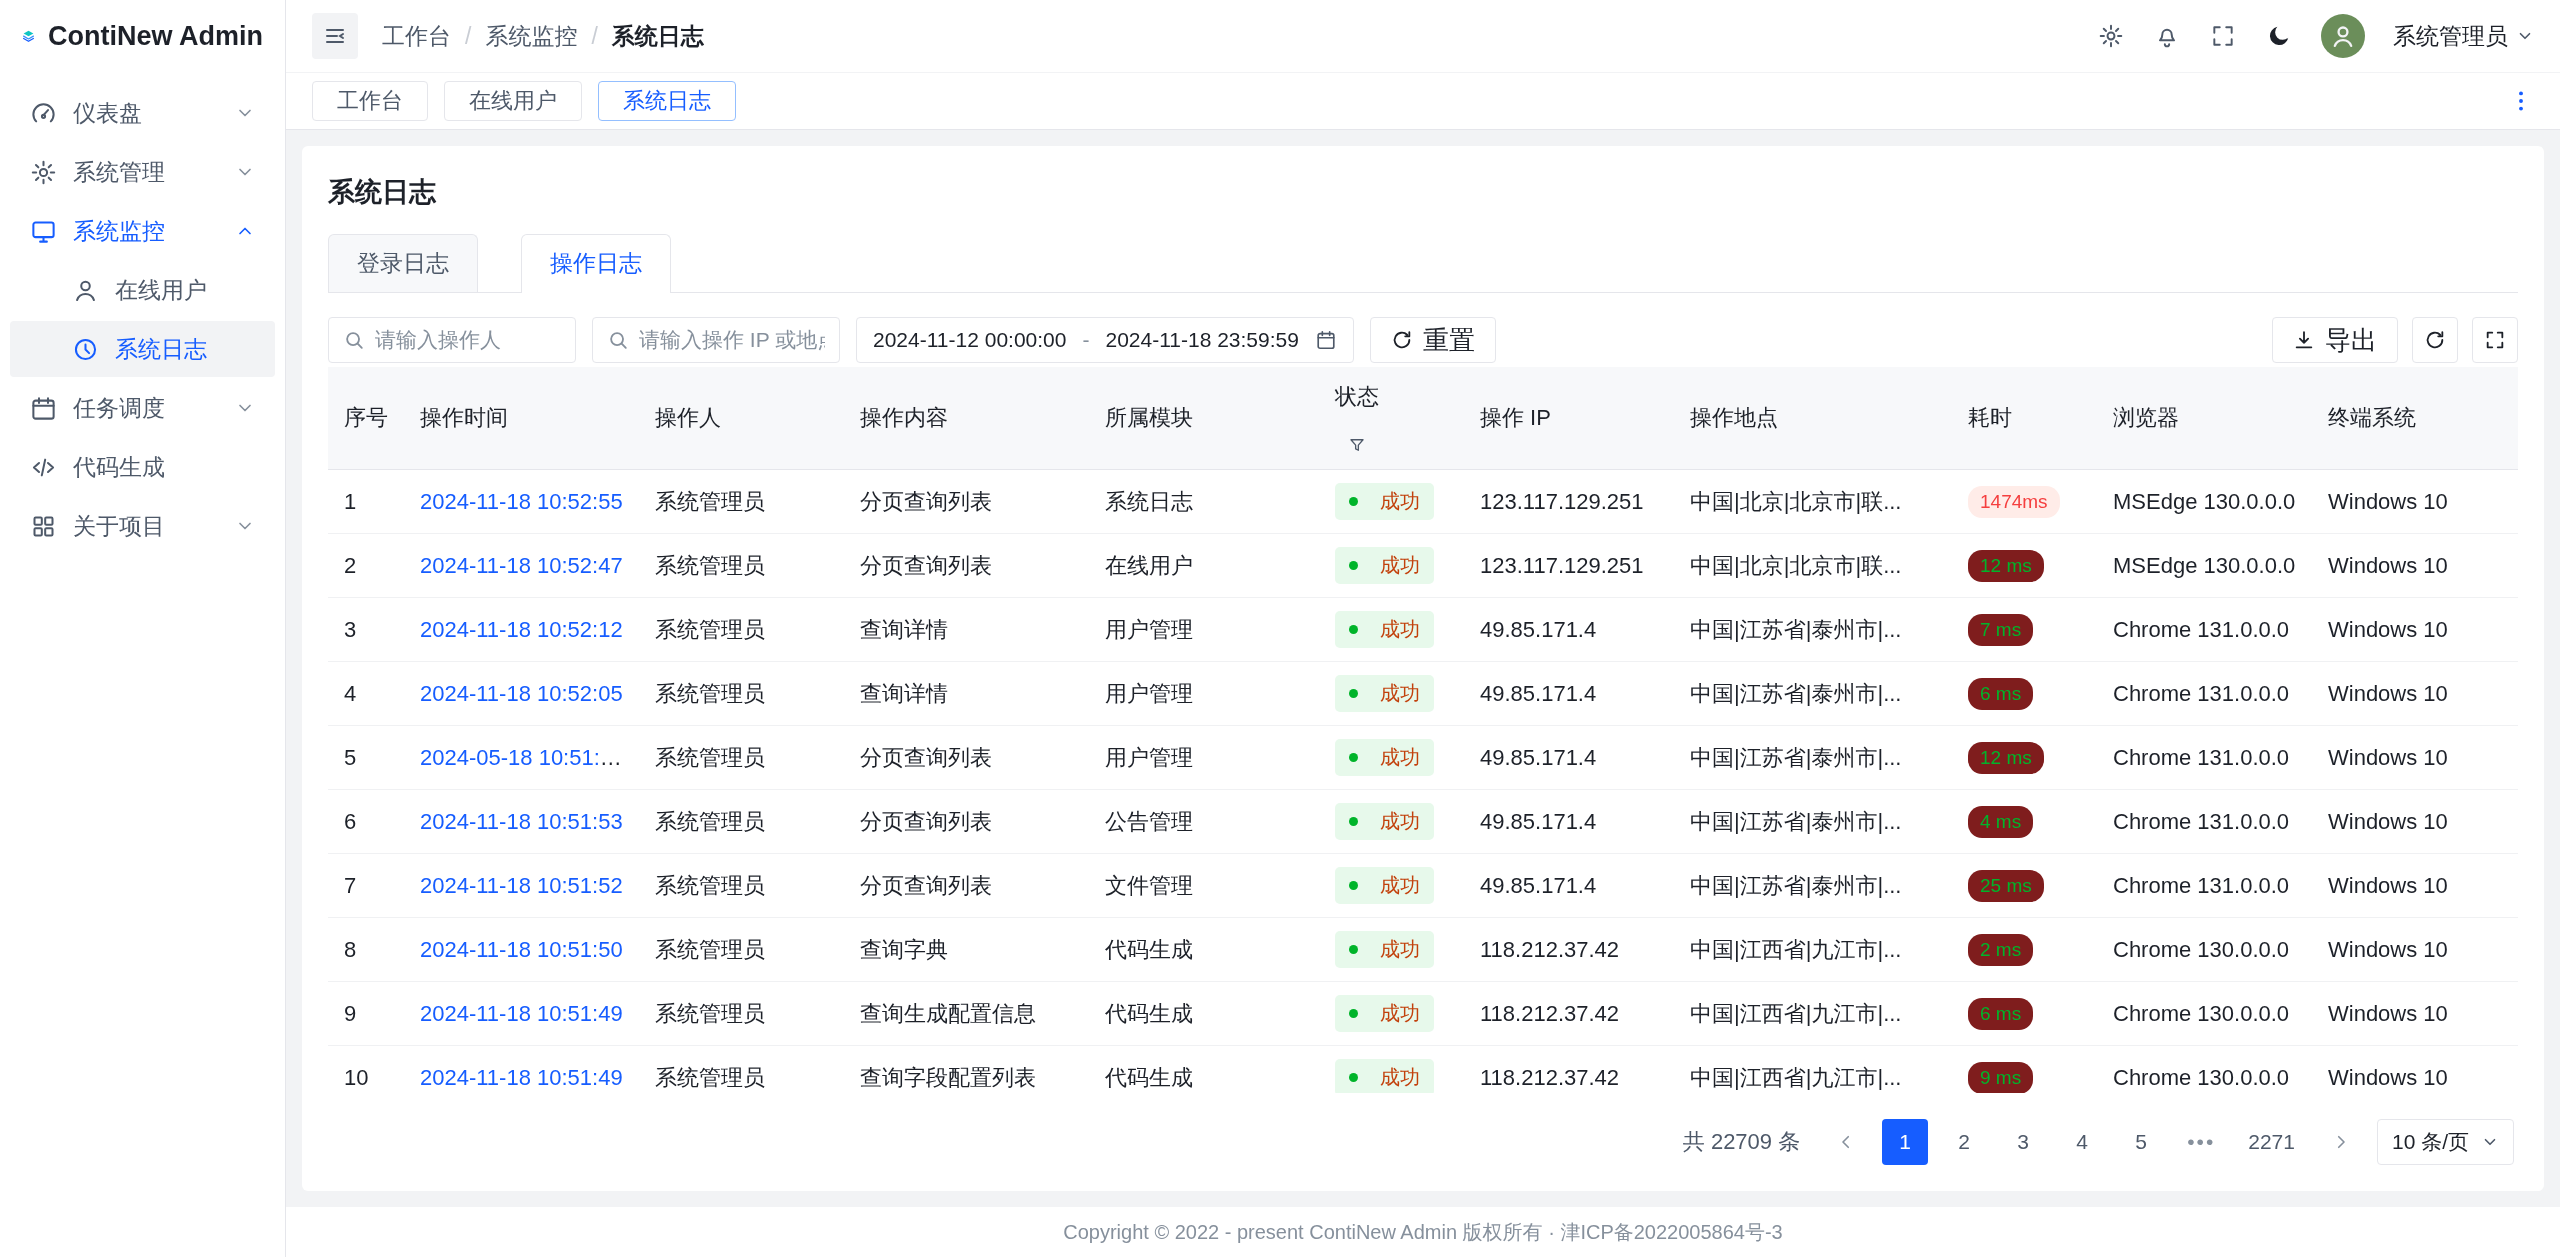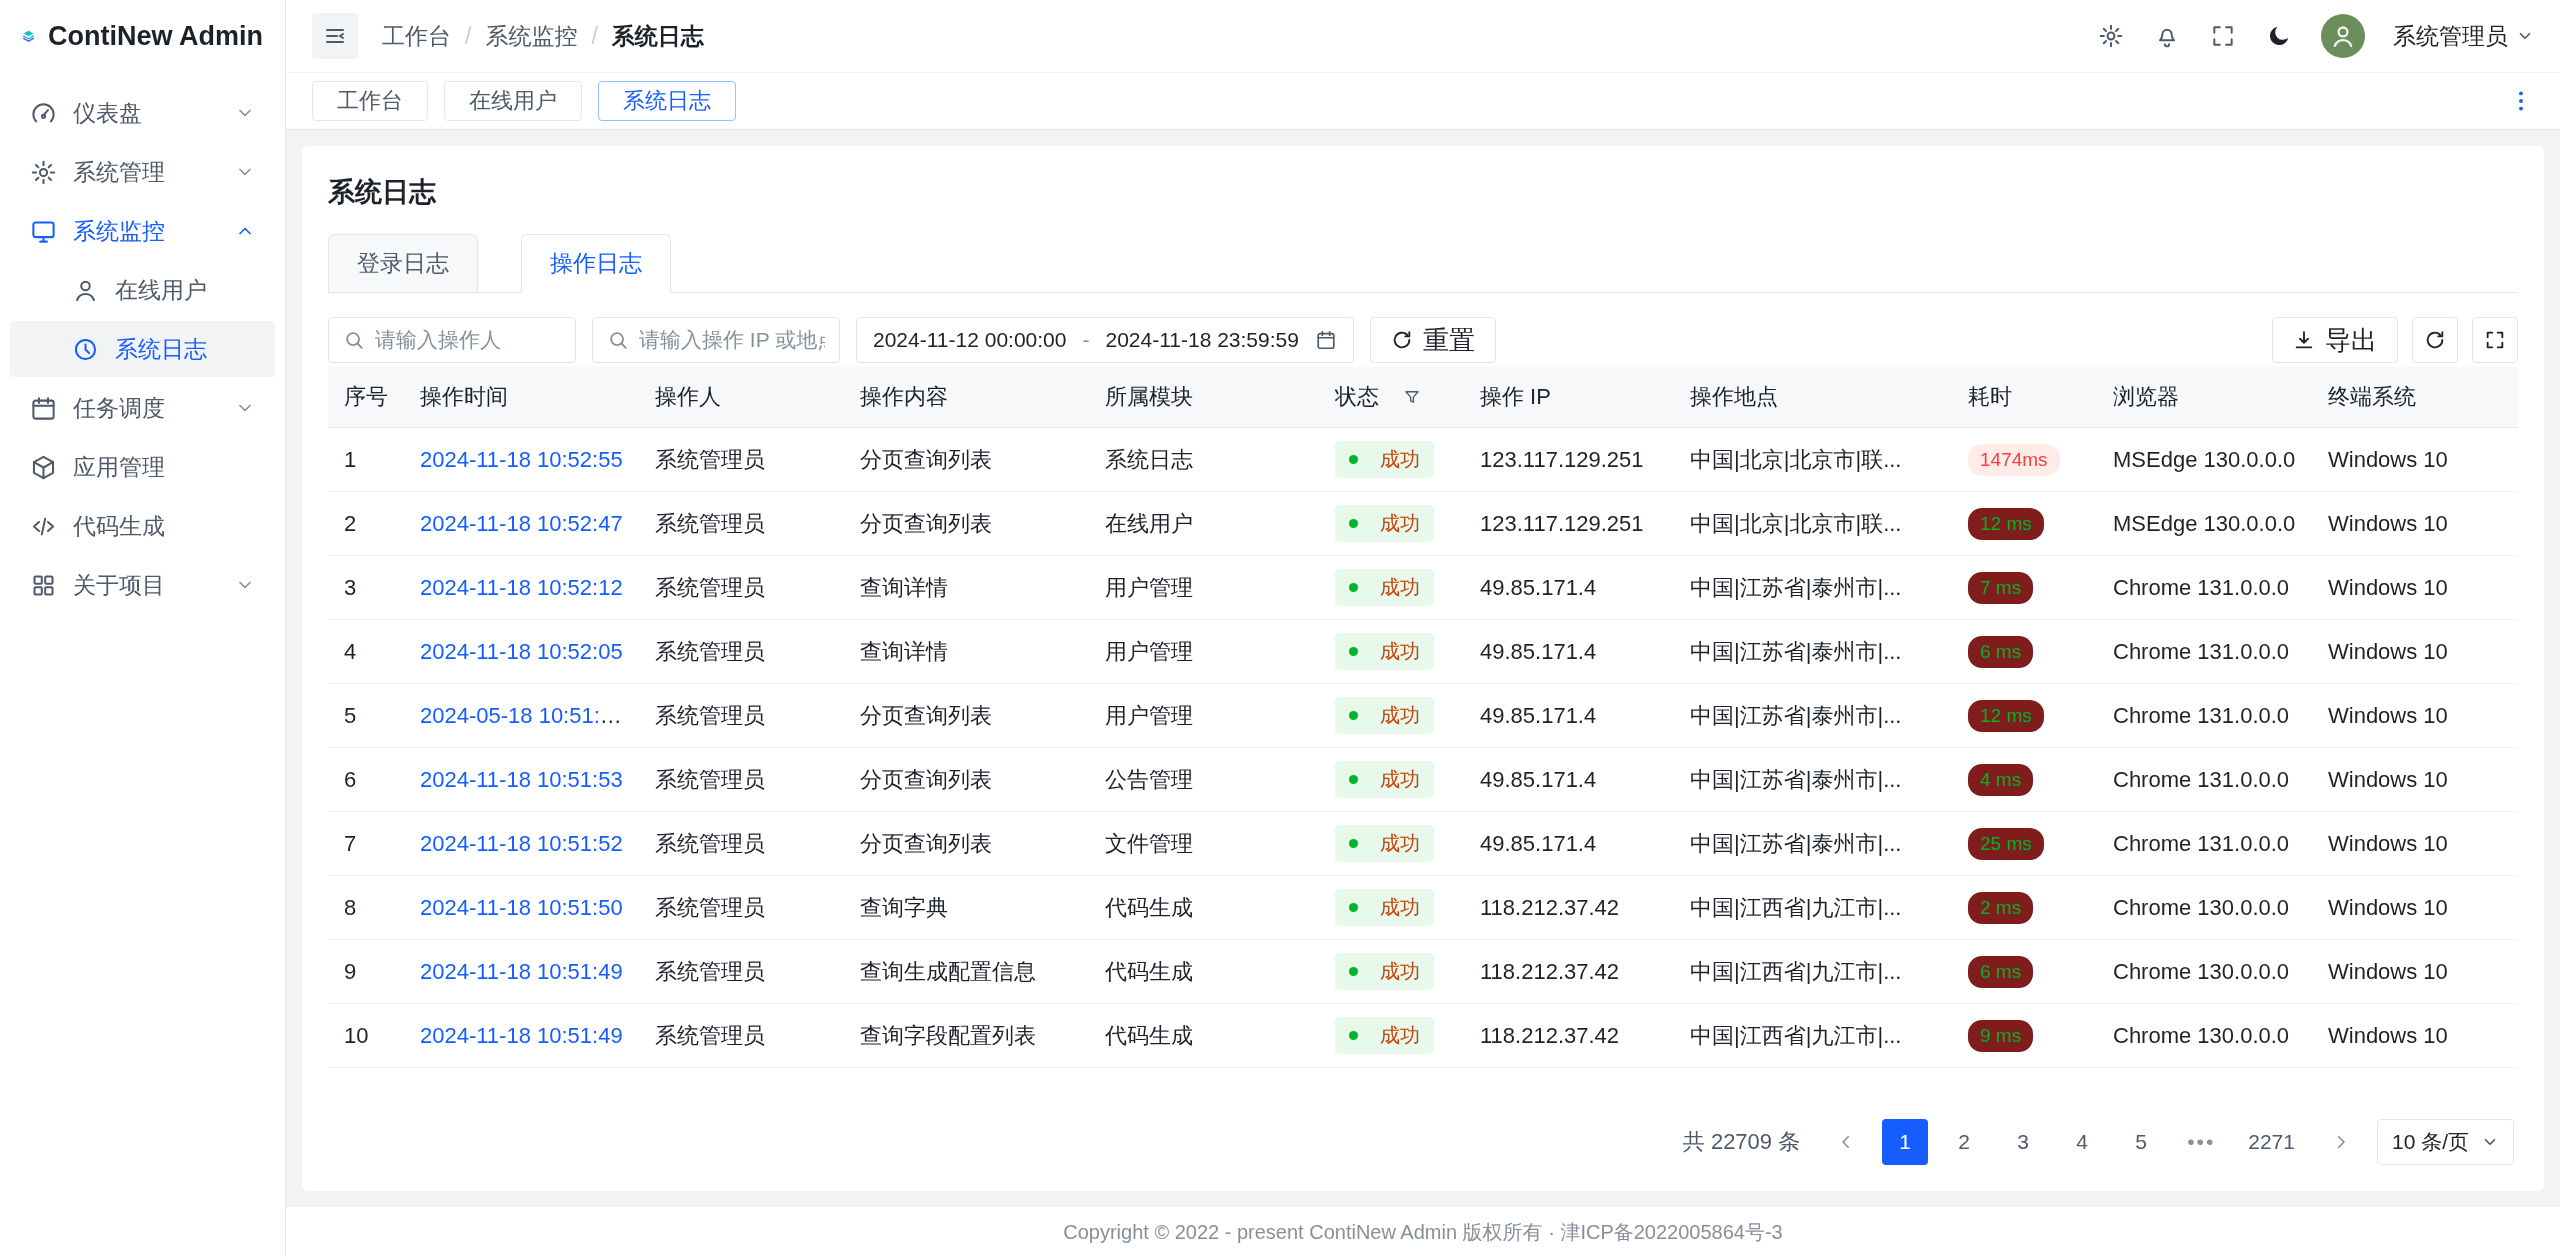--- a/index.html
+++ b/index.html
@@ -75,21 +75,21 @@
   .btn { height:46px; padding:0 20px; border:1px solid #e5e6eb; background:#fff; border-radius:4px; display:flex; align-items:center; gap:10px; font-size:26px; color:#1d2129; cursor:pointer; white-space:nowrap; }
   .btn svg { width:22px; height:22px; color:#1d2129; }
   .icon-btn { width:46px; height:46px; padding:0; justify-content:center; }
   .toolbar-right { margin-left:auto; display:flex; align-items:center; gap:14px; }
 
   
   .table-wrap { flex:1; min-height:0; overflow:hidden; }
   table { width:100%; border-collapse:collapse; table-layout:fixed; }
   thead th { background:#f7f8fa; text-align:left; font-weight:500; color:#1d2129; font-size:22px; padding:15px 16px; border-bottom:1px solid #e5e6eb; white-space:nowrap; overflow:hidden; text-overflow:ellipsis; }
   tbody td { padding:13px 16px; font-size:22px; color:#1d2129; border-bottom:1px solid #f0f1f3; white-space:nowrap; overflow:hidden; text-overflow:ellipsis; }
-  .th-flex { display:inline-flex; align-items:center; gap:24px; }
+  .th-flex { display:inline-flex; align-items:center; gap:24px;flex-direction:column; }
   .th-flex svg { width:18px; height:18px; color:#4e5969; }
   .time-link { color:#165dff; text-decoration:none; cursor:pointer; }
   .status-badge { display:inline-flex; align-items:center; gap:22px; background:#e7f9eb; color:#c2410c; font-size:20px; padding:5px 14px; border-radius:5px; }
   .status-badge .dot { width:9px; height:9px; border-radius:50%; background:#00b42a; }
   .duration-badge { display:inline-block; font-size:19px; padding:5px 12px; border-radius:14px; }
   .duration-badge.fast { background:#7f1d1d; color:#00b42a; }
   .duration-badge.slow { background:#ffece8; color:#f53f3f; }
 
   
   .pagination { margin-top:auto; display:flex; align-items:center; justify-content:flex-end; gap:13px; padding:26px 4px 6px; }
@@ -184,29 +184,20 @@
             <rect x="3" y="5" width="18" height="16" rx="2"></rect>
             <path d="M3 9.5h18M8 3v4M16 3v4"></path>
           </svg>
         </span>
       <span class="mi-label">任务调度</span>
       <span class="mi-arrow">
           <svg viewBox="0 0 24 24" fill="none" stroke="currentColor" stroke-width="2" stroke-linecap="round" stroke-linejoin="round">
             <path d="M6 9l6 6 6-6"></path>
           </svg>
         </span>
-    </div>
-    <div class="menu-item">
-      <span class="mi-icon">
-          <svg viewBox="0 0 24 24" fill="none" stroke="currentColor" stroke-width="1.8" stroke-linecap="round" stroke-linejoin="round">
-            <path d="M12 2.5l8.5 4.8v9.4L12 21.5l-8.5-4.8V7.3z"></path>
-            <path d="M12 12l8.5-4.7M12 12L3.5 7.3M12 12v9.5"></path>
-          </svg>
-        </span>
-      <span class="mi-label">应用管理</span>
     </div>
     <div class="menu-item">
       <span class="mi-icon">
           <svg viewBox="0 0 24 24" fill="none" stroke="currentColor" stroke-width="1.8" stroke-linecap="round" stroke-linejoin="round">
             <path d="M8 8l-4.5 4L8 16M16 8l4.5 4L16 16M13.5 5l-3 14"></path>
           </svg>
         </span>
       <span class="mi-label">代码生成</span>
     </div>
     <div class="menu-item">

